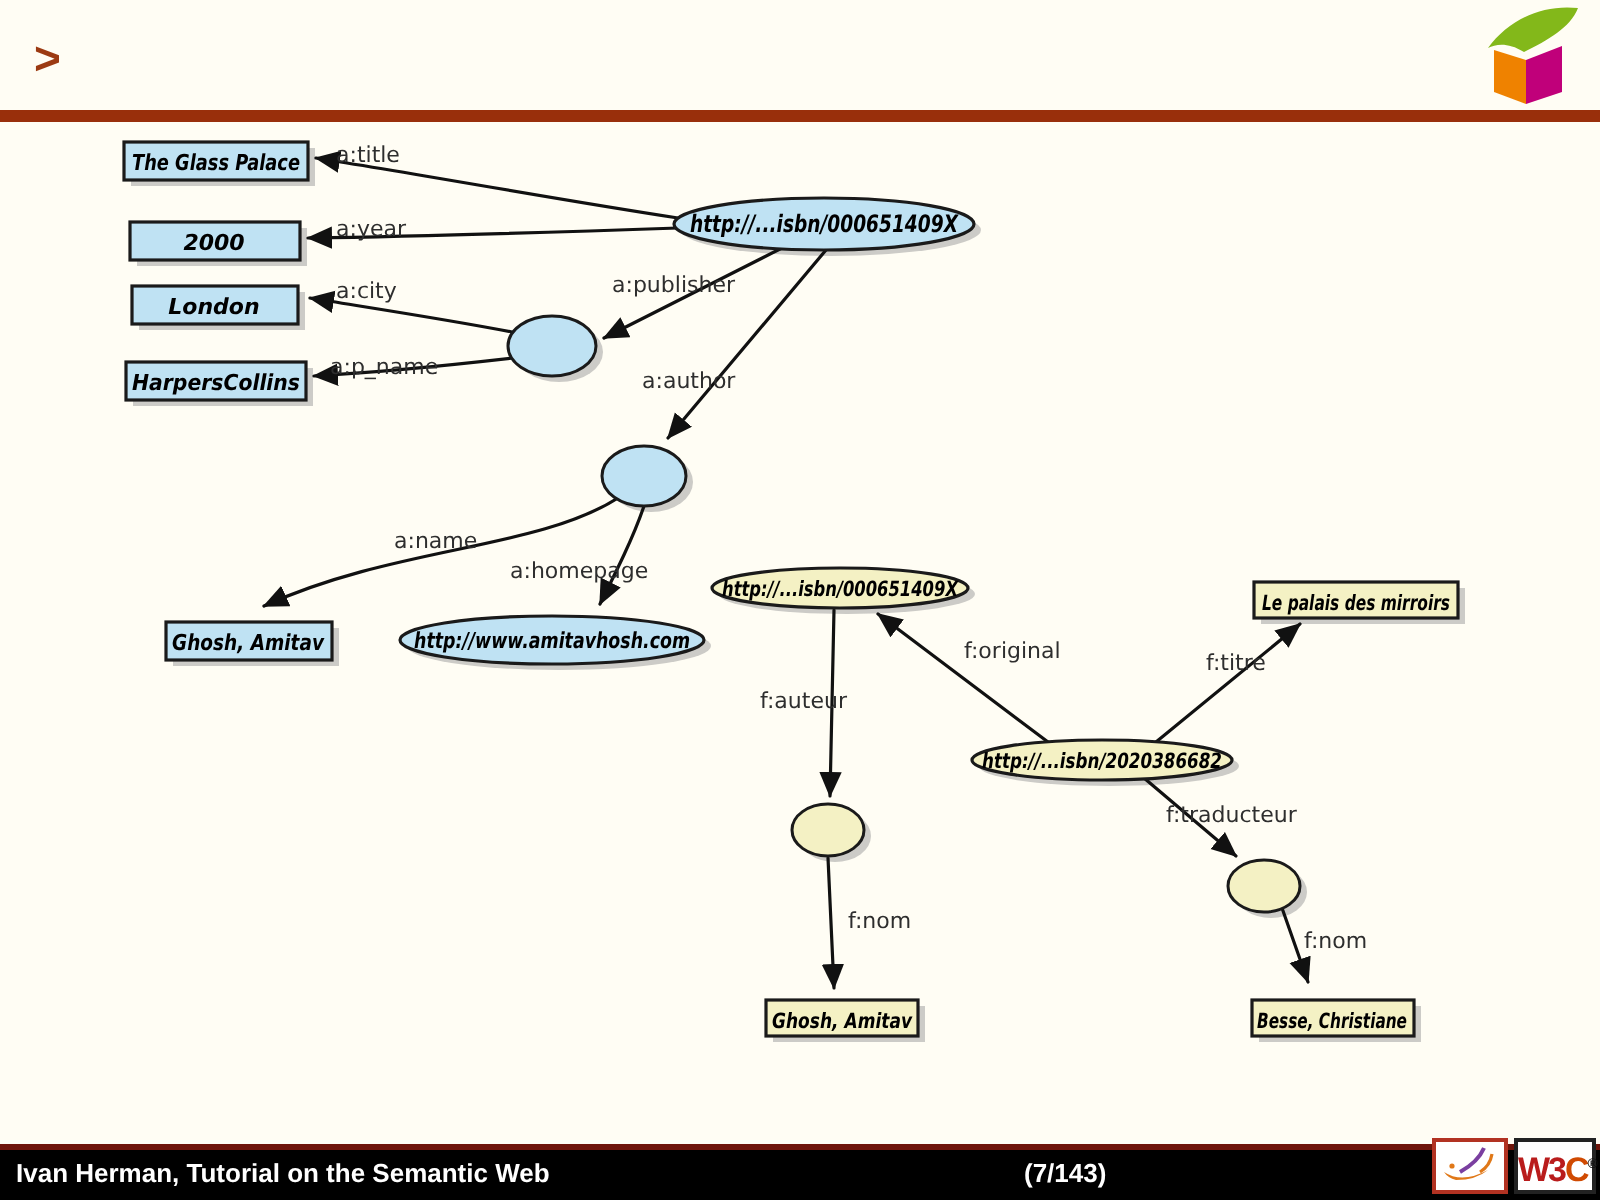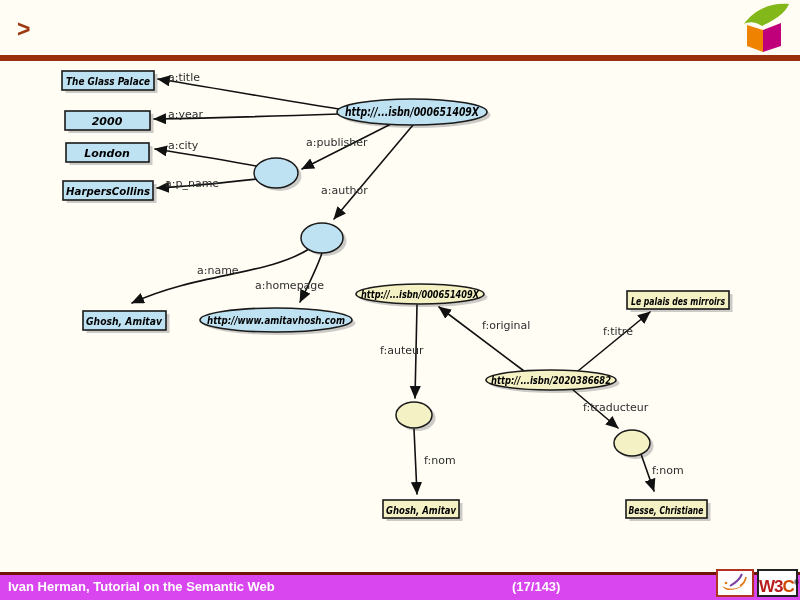--- a/index.html
+++ b/index.html
@@ -31,21 +31,21 @@
   .node-label{
     font-family:"DejaVu Sans",sans-serif;font-style:italic;font-weight:bold;
     fill:#000;text-anchor:middle;
   }
   .edge-label{
     font-family:"DejaVu Sans",sans-serif;font-size:11px;fill:#2e2e2e;
   }
   
   .footer{
     position:absolute;left:0;top:572px;width:800px;height:25px;
-    background:#d946ef;border-top:3px solid #6f150b;
+    background:#000000;border-top:3px solid #6f150b;
   }
   .footer-author{
     position:absolute;left:8px;top:4px;color:#fff;font-weight:bold;font-size:13px;
   }
   .footer-page{
     position:absolute;left:512px;top:4px;color:#fff;font-weight:bold;font-size:13px;
   }
   .callig-logo{
     position:absolute;left:716px;top:569px;width:34px;height:24px;
     background:#fff;border:2px solid #b23222;
@@ -165,21 +165,21 @@
       <text class="edge-label" x="603" y="273">f:titre</text>
       <text class="edge-label" x="380" y="292">f:auteur</text>
       <text class="edge-label" x="583" y="349">f:traducteur</text>
       <text class="edge-label" x="424" y="402">f:nom</text>
       <text class="edge-label" x="652" y="412">f:nom</text>
     </g>
   </svg>
 
   <div class="footer">
     <span class="footer-author">Ivan Herman, Tutorial on the Semantic Web</span>
-    <span class="footer-page">(17/143)</span>
+    <span class="footer-page">(7/143)</span>
   </div>
 
   <div class="callig-logo">
     <svg width="34" height="24" viewBox="0 0 34 24">
       <path d="M4,15 Q13,21 26,14 Q20,19 10,19 Q6,18 4,15 Z" fill="#e07818"></path>
       <path d="M24,3 Q21,10 12,15" stroke="#7a3fa0" stroke-width="2" fill="none"></path>
       <path d="M28,6 Q27,12 22,15" stroke="#e07818" stroke-width="1.6" fill="none"></path>
       <circle cx="8" cy="12" r="1.3" fill="#e07818"></circle>
     </svg>
   </div>

